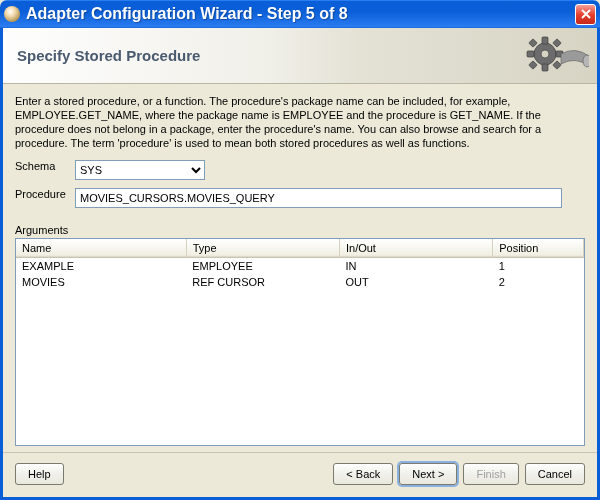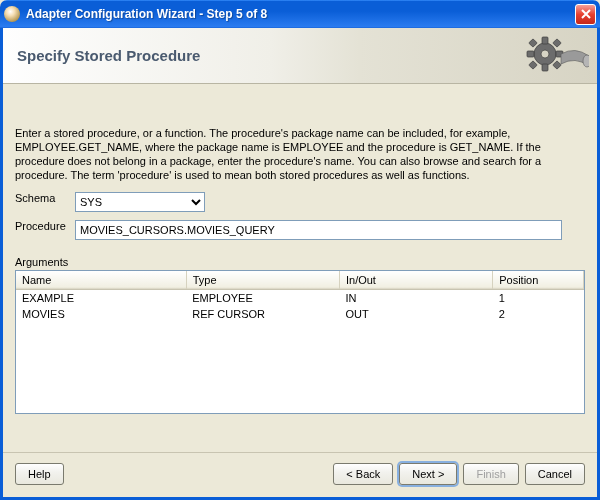--- a/index.html
+++ b/index.html
@@ -13,21 +13,21 @@
     overflow: hidden;
   }
   .titlebar {
     height: 28px;
     background: linear-gradient(to bottom, #3a91ff 0%, #0a5ed7 5%, #0a5ed7 40%, #2a7bf0 95%, #1864d8 100%);
     display: flex;
     align-items: center;
     padding: 0 4px;
     color: white;
     font-weight: bold;
-    font-size: 12px;
+    font-size: 16px;
     border-top-left-radius: 7px;
     border-top-right-radius: 7px;
   }
   .titlebar .app-icon {
     width: 16px; height: 16px;
     background: radial-gradient(circle at 40% 35%, #fff 0%, #f5deb3 30%, #8b6914 100%);
     border-radius: 50%;
     margin-right: 6px;
   }
   .titlebar .title-text { flex: 1; text-shadow: 1px 1px 1px rgba(0,0,0,.3); }
@@ -39,21 +39,20 @@
   }
   .titlebar .close-btn svg { width: 10px; height: 10px; }
   .window-body {
     border-left: 3px solid #0a5ed7;
     border-right: 3px solid #0a5ed7;
     border-bottom: 3px solid #0a5ed7;
     height: 472px;
     background: #ece9d8;
     display: flex;
     flex-direction: column;
-    gap: 32px;
   }
   .banner {
     height: 56px;
     background: linear-gradient(to right, #fefefe 0%, #f0efe8 45%, #e4e2d5 60%, #d7d4c4 100%);
     border-bottom: 1px solid #b8b5a3;
     position: relative;
     display: flex;
     align-items: center;
     padding-left: 14px;
   }

